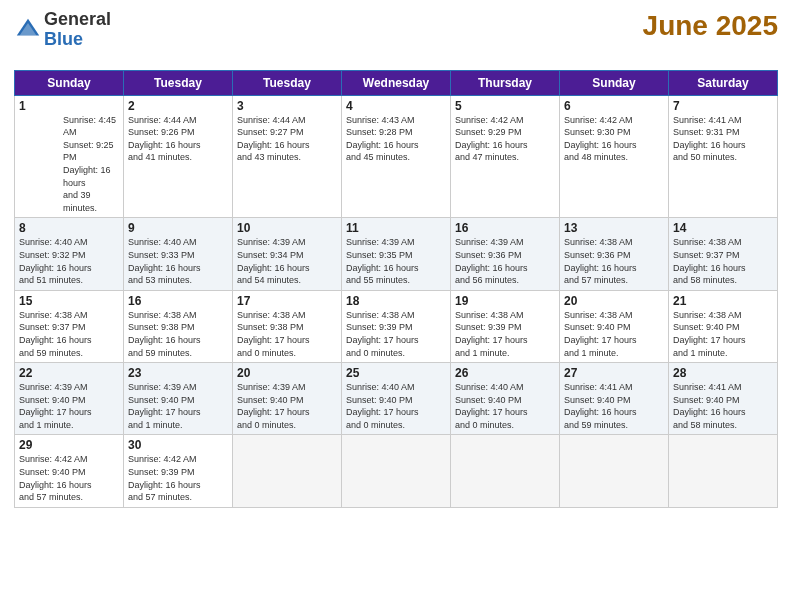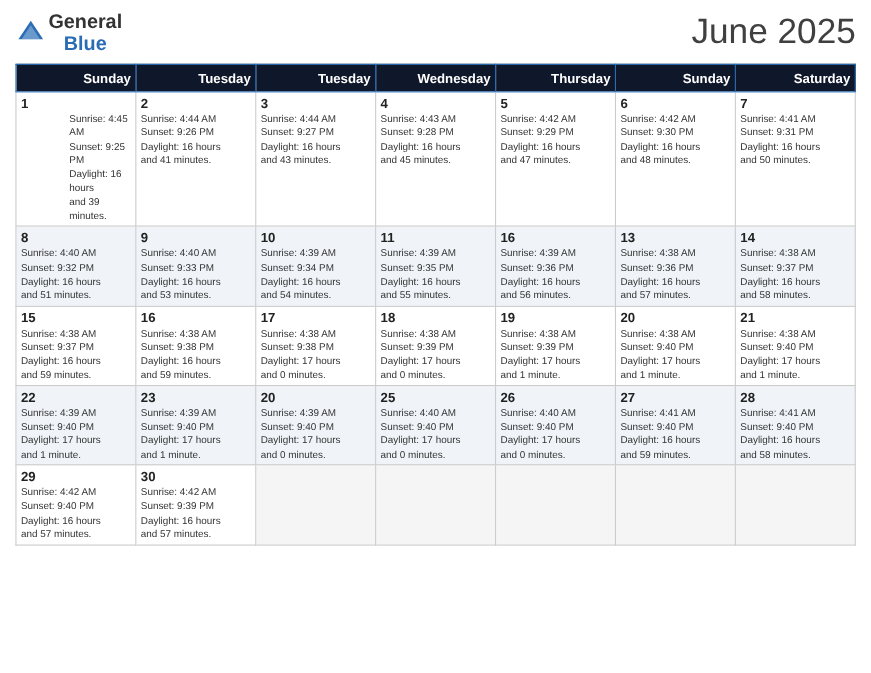--- a/index.html
+++ b/index.html
@@ -12,71 +12,70 @@
     .page {
       width: 792px;
       min-height: 612px;
       background: #fff;
       padding: 10px 14px 10px 14px;
     }
     .header {
       display: flex;
       justify-content: space-between;
       align-items: flex-start;
-      margin-bottom: 8px;
+      margin-bottom: 20px;
     }
     .logo {
       display: flex;
       align-items: center;
     }
     .logo-text {
       display: flex;
       flex-direction: column;
       line-height: 1.1;
     }
     .logo-general {
       font-size: 18px;
       font-weight: bold;
       color: #333;
     }
     .logo-blue {
       font-size: 18px;
       font-weight: bold;
       color: #2a6db5;
-      text-align: center;
     }
     .logo-icon {
       width: 28px;
       height: 28px;
       margin-right: 2px;
     }
     .title-block {
       text-align: right;
     }
     .month-title {
-      font-size: 32px;
-      font-weight: normal;
-      color: #404040;
+      font-size: 28px;
+      font-weight: bold;
+      color: #a16207;
     }
     .subtitle {
       font-size: 14px;
       color: #555;
     }
     .calendar {
       width: 100%;
       border-collapse: collapse;
       margin-top: 4px;
     }
     .calendar th {
-      background: #0f172a;
+      background: #4c1d95;
       color: #fff;
       font-size: 12px;
       font-weight: bold;
       padding: 5px 4px;
-      text-align: right;
+      text-align: center;
       border: 1px solid #2a6db5;
     }
     .calendar td {
       border: 1px solid #ccc;
       vertical-align: top;
       padding: 3px 4px;
       font-size: 9.5px;
       color: #333;
       width: calc(100% / 7);
       min-height: 75px;

